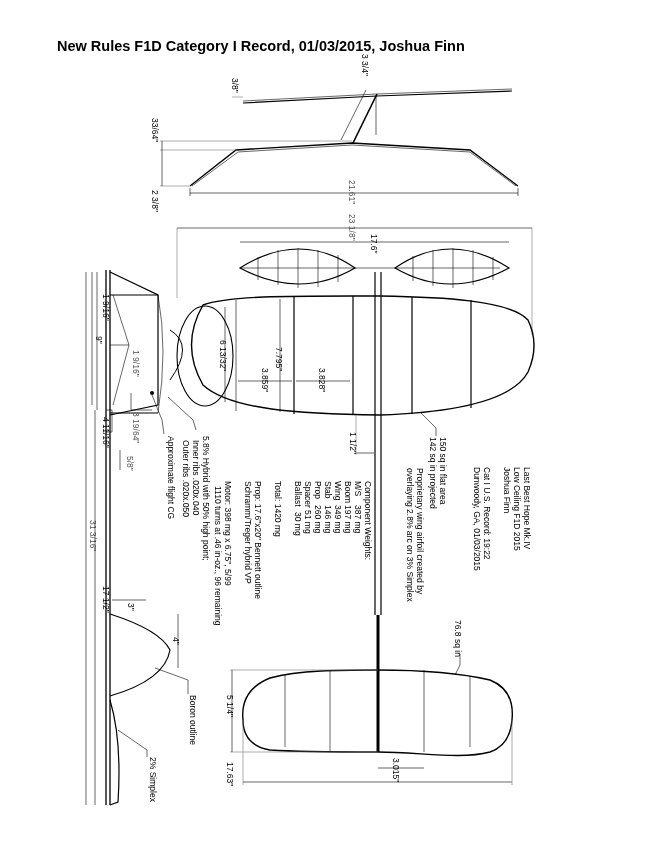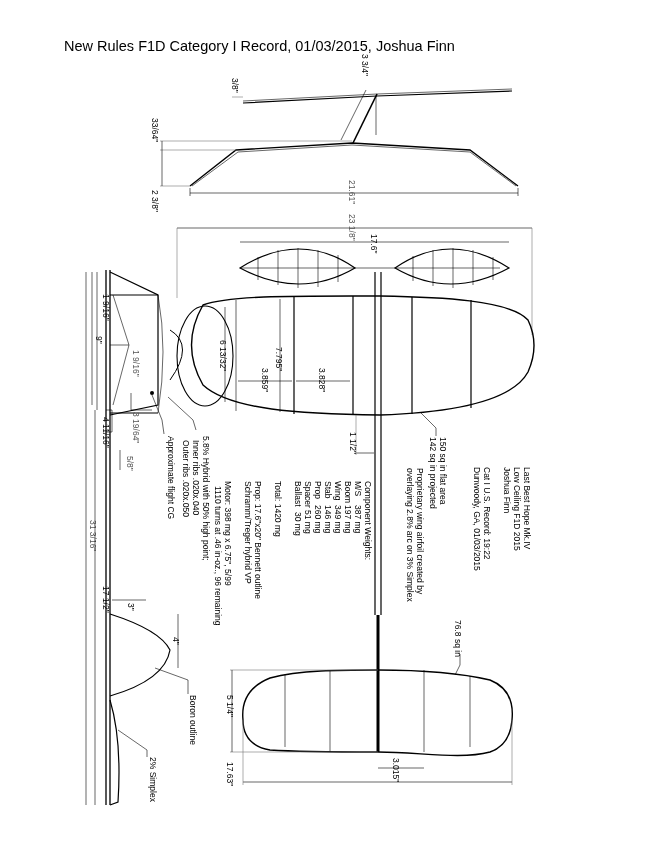--- a/index.html
+++ b/index.html
@@ -1,18 +1,18 @@
 <!DOCTYPE html>
 <html><head>
 <meta charset="utf-8">
 <style>
   html, body { margin: 0; padding: 0; background: #ffffff; }
   body { width: 650px; height: 841px; position: relative; overflow: hidden;
          font-family: "Liberation Sans", sans-serif; color: #000; }
-  .title { position: absolute; left: 64px; top: 38px; font-size: 14.5px; white-space: nowrap; }
+  .title { position: absolute; left: 57px; top: 38px; font-size: 14.5px; white-space: nowrap; font-weight: bold; }
   svg { position: absolute; left: 0; top: 0; }
   svg text { font-family: "Liberation Sans", sans-serif; fill: #000; }
   .dim { font-size: 8.5px; }
   .note { font-size: 8.5px; }
   .gray { fill: #555; }
   .ln { stroke: #000; fill: none; }
   .thin { stroke: #000; stroke-width: 0.6; fill: none; }
   .grayln { stroke: #777; stroke-width: 0.6; fill: none; }
 </style>
 </head>

